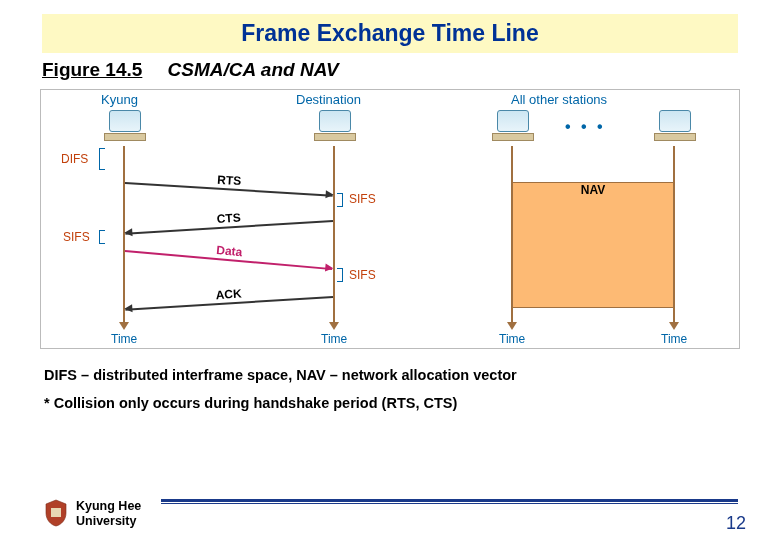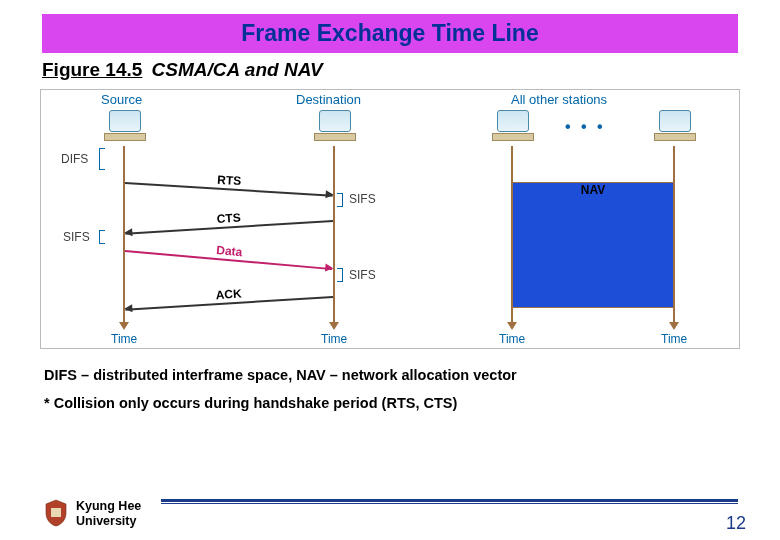--- a/index.html
+++ b/index.html
@@ -5,36 +5,36 @@
   * { margin: 0; padding: 0; box-sizing: border-box; }
   body {
     width: 780px;
     height: 540px;
     background: #fff;
     font-family: Arial, sans-serif;
     position: relative;
     overflow: hidden;
   }
   .title-band {
-    background: #d946ef;
+    background: #fef9c3;
     margin: 14px 42px 4px 42px;
     padding: 6px 0;
     text-align: center;
   }
   .title-band h1 {
     color: #003296;
     font-size: 23px;
     font-weight: bold;
   }
   .figref {
     margin: 6px 0 0 42px;
     font-size: 19px;
   }
   .figref .num { font-weight: bold; text-decoration: underline; text-align: right; }
-  .figref .cap { font-style: italic; font-weight: bold; margin-left: 4px; }
+  .figref .cap { font-style: italic; font-weight: bold; margin-left: 20px; }
   .diagram {
     position: relative;
     margin: 8px 40px 0 40px;
     height: 260px;
     border: 1px solid #bbb;
   }
   .colhdr {
     position: absolute;
     top: 2px;
     color: #0066a8;
@@ -96,32 +96,32 @@
     font-size: 12px;
     font-weight: bold;
     top: -15px;
     width: 100%;
     text-align: center;
   }
   .msglabel.red { color: #c1206b; }
   .sidelabel {
     position: absolute;
     font-size: 12px;
-    color: #404040;
+    color: #c2410c;
   }
   .bracket {
     position: absolute;
     width: 6px;
     border-left: 1px solid #0066a8;
     border-top: 1px solid #0066a8;
     border-bottom: 1px solid #0066a8;
   }
   .navbox {
     position: absolute;
-    background: #1d4ed8;
+    background: #fdba74;
     border: 1px solid #a07040;
     text-align: center;
     font-size: 12px;
     display: flex;
     flex-direction: column;
     justify-content: flex-start;
     line-height: 1.25;
   }
   .dots {
     position: absolute;
@@ -171,21 +171,21 @@
   <h1>Frame Exchange Time Line</h1>
 </div>
 
 <div class="figref">
   <span class="num">Figure 14.5</span>
   <span class="cap">CSMA/CA and NAV</span>
 </div>
 
 <div class="diagram">
 
-  <div class="colhdr" style="left:60px">Source</div>
+  <div class="colhdr" style="left:60px">Kyung</div>
   <div class="colhdr" style="left:255px">Destination</div>
   <div class="colhdr" style="left:470px">All other stations</div>
 
   <div class="station" style="left:62px">
       <div class="monitor"></div>
       <div class="base"></div>
     </div>
   <div class="station" style="left:272px">
       <div class="monitor"></div>
       <div class="base"></div>

